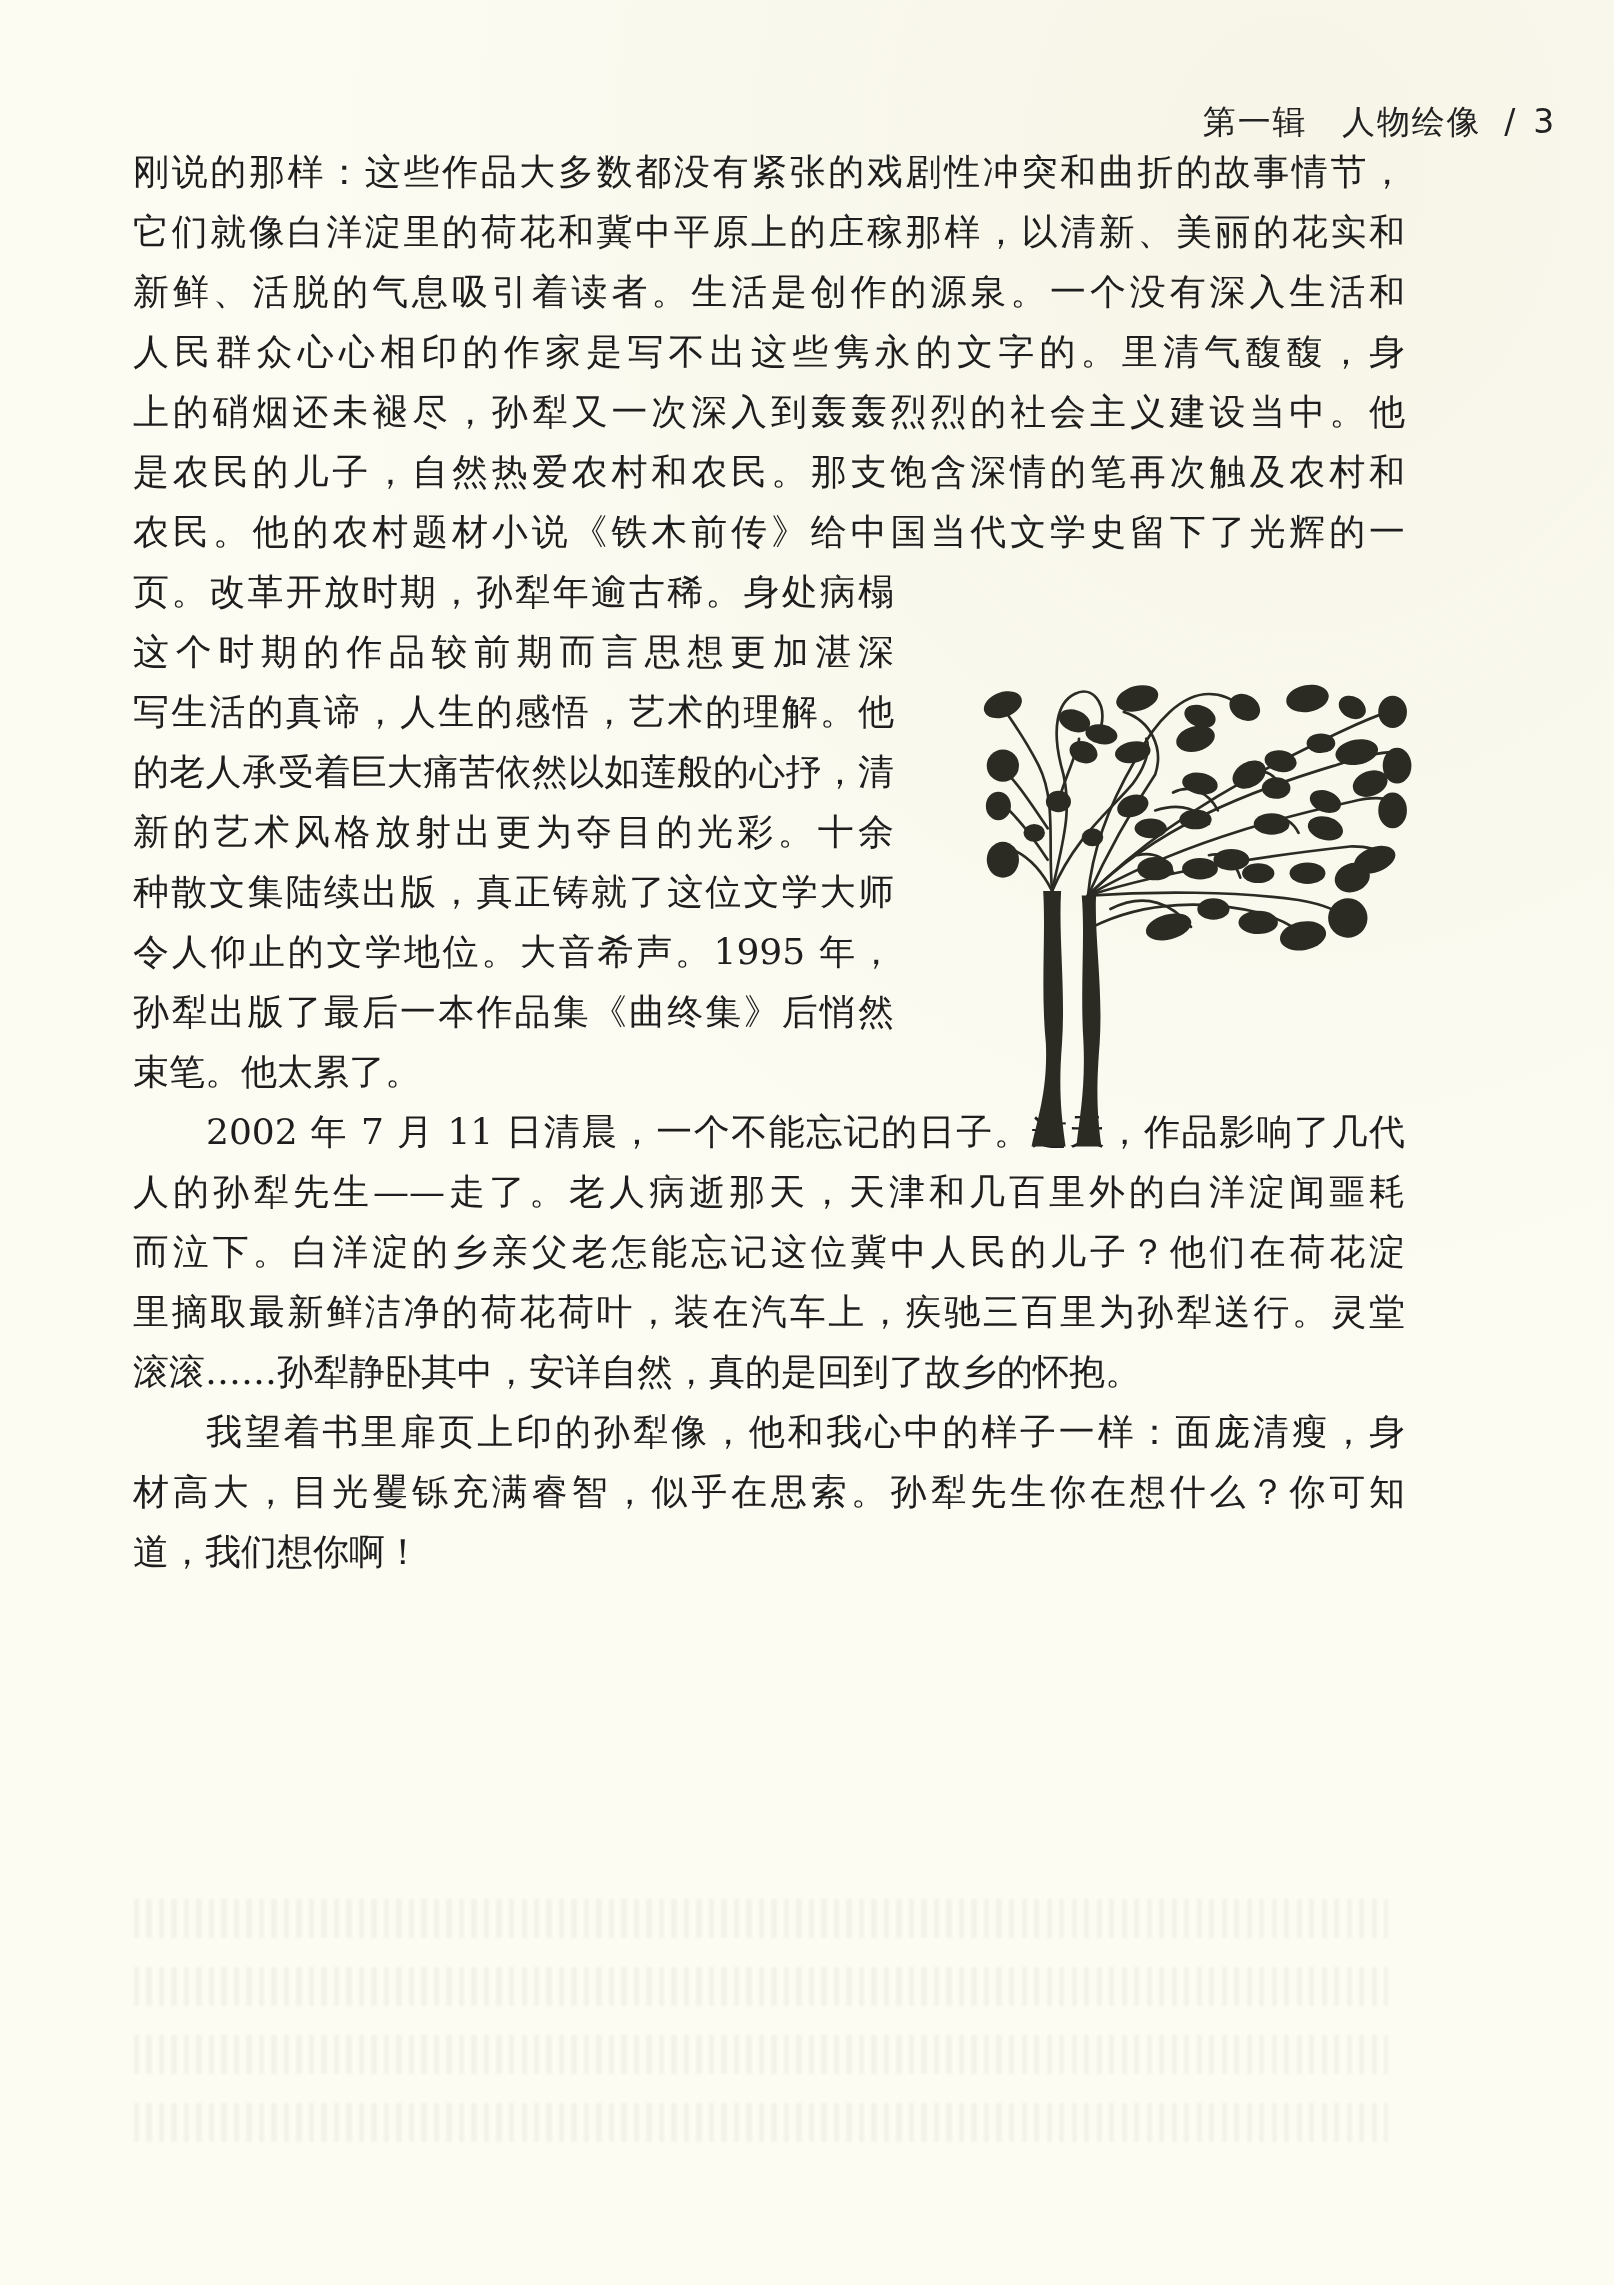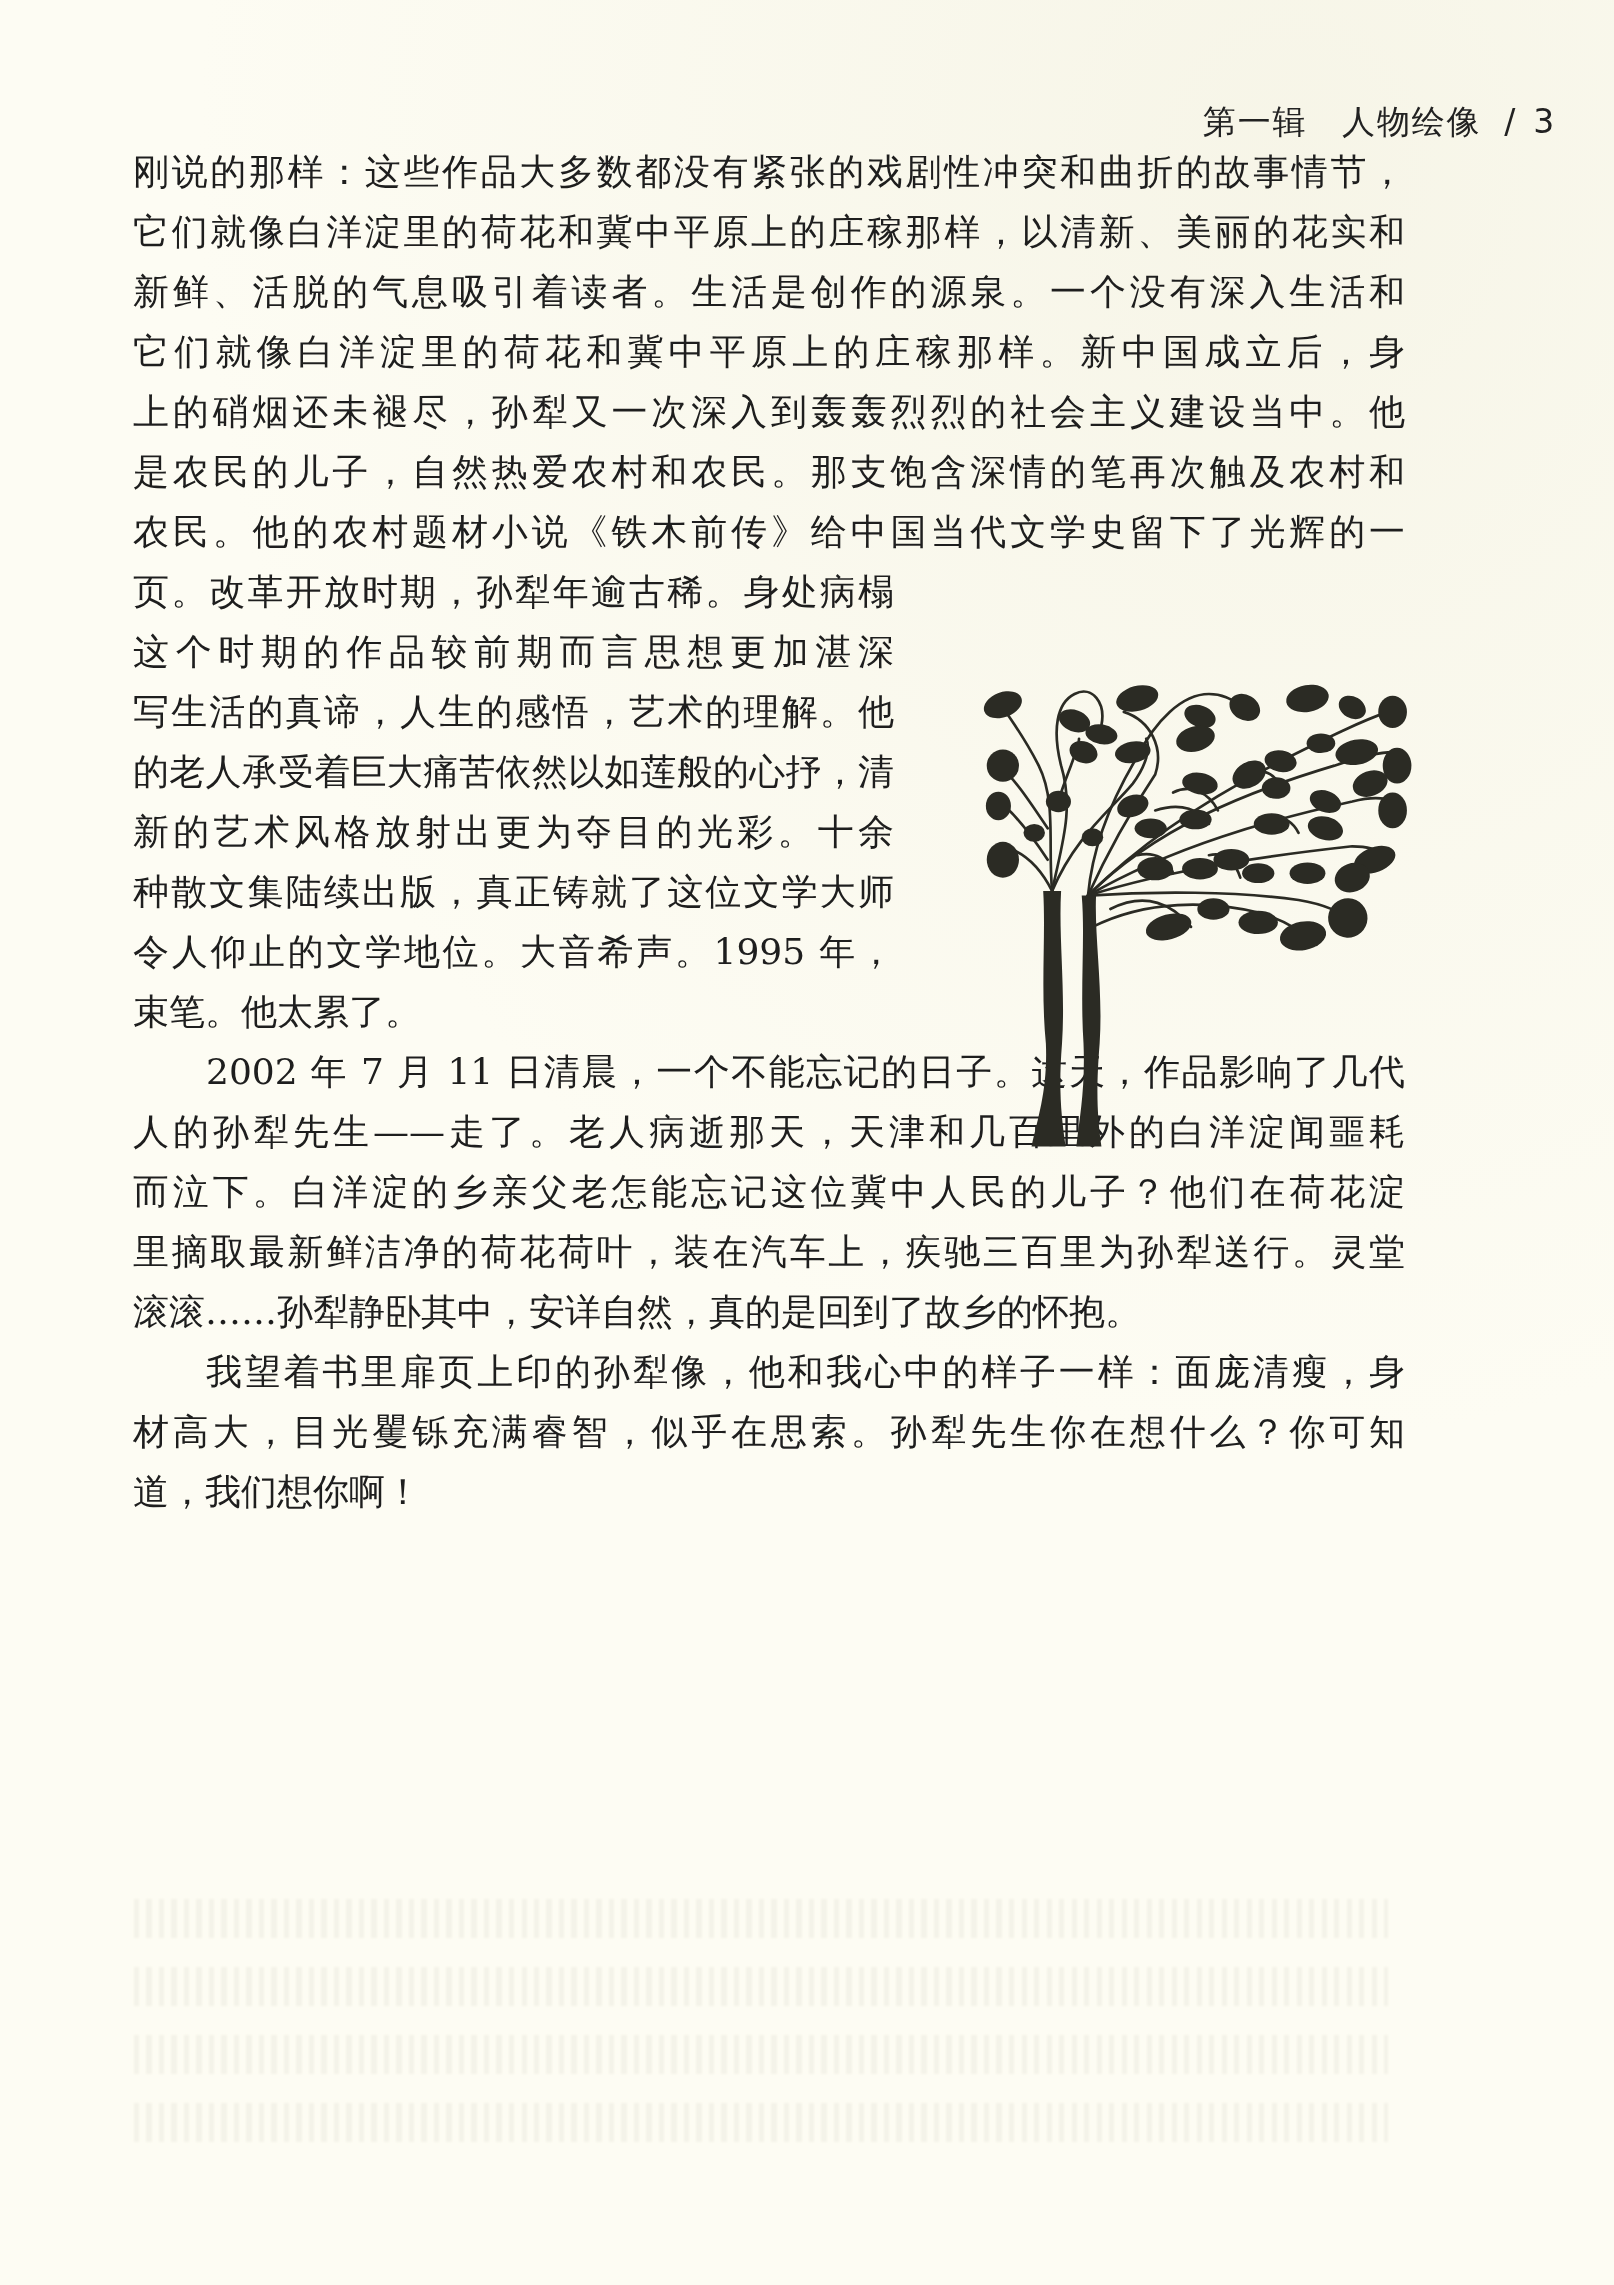--- a/index.html
+++ b/index.html
@@ -95,32 +95,33 @@
 
   <div class="header">
     <span>第一辑</span><span>　</span><span>人物绘像</span><span class="sep">/</span><span>3</span>
   </div>
 
   <div class="body-text">
 
     <span class="line">刚说的那样：这些作品大多数都没有紧张的戏剧性冲突和曲折的故事情节，</span>
     <span class="line">它们就像白洋淀里的荷花和冀中平原上的庄稼那样，以清新、美丽的花实和</span>
     <span class="line">新鲜、活脱的气息吸引着读者。生活是创作的源泉。一个没有深入生活和</span>
-    <span class="line">它们就像白洋淀里的荷花和冀中平原上的庄稼那样。新中国成立后，身</span>
+    <span class="line">人民群众心心相印的作家是写不出这些隽永的文字的。里清气馥馥，身</span>
     <span class="line">上的硝烟还未褪尽，孙犁又一次深入到轰轰烈烈的社会主义建设当中。他</span>
     <span class="line">是农民的儿子，自然热爱农村和农民。那支饱含深情的笔再次触及农村和</span>
     <span class="line">农民。他的农村题材小说《铁木前传》给中国当代文学史留下了光辉的一</span>
 
     <span class="line narrow">页。改革开放时期，孙犁年逾古稀。身处病榻</span>
     <span class="line narrow">这个时期的作品较前期而言思想更加湛深</span>
     <span class="line narrow">写生活的真谛，人生的感悟，艺术的理解。他</span>
     <span class="line narrow">的老人承受着巨大痛苦依然以如莲般的心抒，清</span>
     <span class="line narrow">新的艺术风格放射出更为夺目的光彩。十余</span>
     <span class="line narrow">种散文集陆续出版，真正铸就了这位文学大师</span>
     <span class="line narrow">令人仰止的文学地位。大音希声。1995 年，</span>
+    <span class="line narrow">孙犁出版了最后一本作品集《曲终集》后悄然</span>
     <span class="line narrow last">束笔。他太累了。</span>
 
     <span class="line indent">2002 年 7 月 11 日清晨，一个不能忘记的日子。这天，作品影响了几代</span>
     <span class="line">人的孙犁先生——走了。老人病逝那天，天津和几百里外的白洋淀闻噩耗</span>
     <span class="line">而泣下。白洋淀的乡亲父老怎能忘记这位冀中人民的儿子？他们在荷花淀</span>
     <span class="line">里摘取最新鲜洁净的荷花荷叶，装在汽车上，疾驰三百里为孙犁送行。灵堂</span>
     <span class="line last">滚滚……孙犁静卧其中，安详自然，真的是回到了故乡的怀抱。</span>
 
     <span class="line indent">我望着书里扉页上印的孙犁像，他和我心中的样子一样：面庞清瘦，身</span>
     <span class="line">材高大，目光矍铄充满睿智，似乎在思索。孙犁先生你在想什么？你可知</span>

